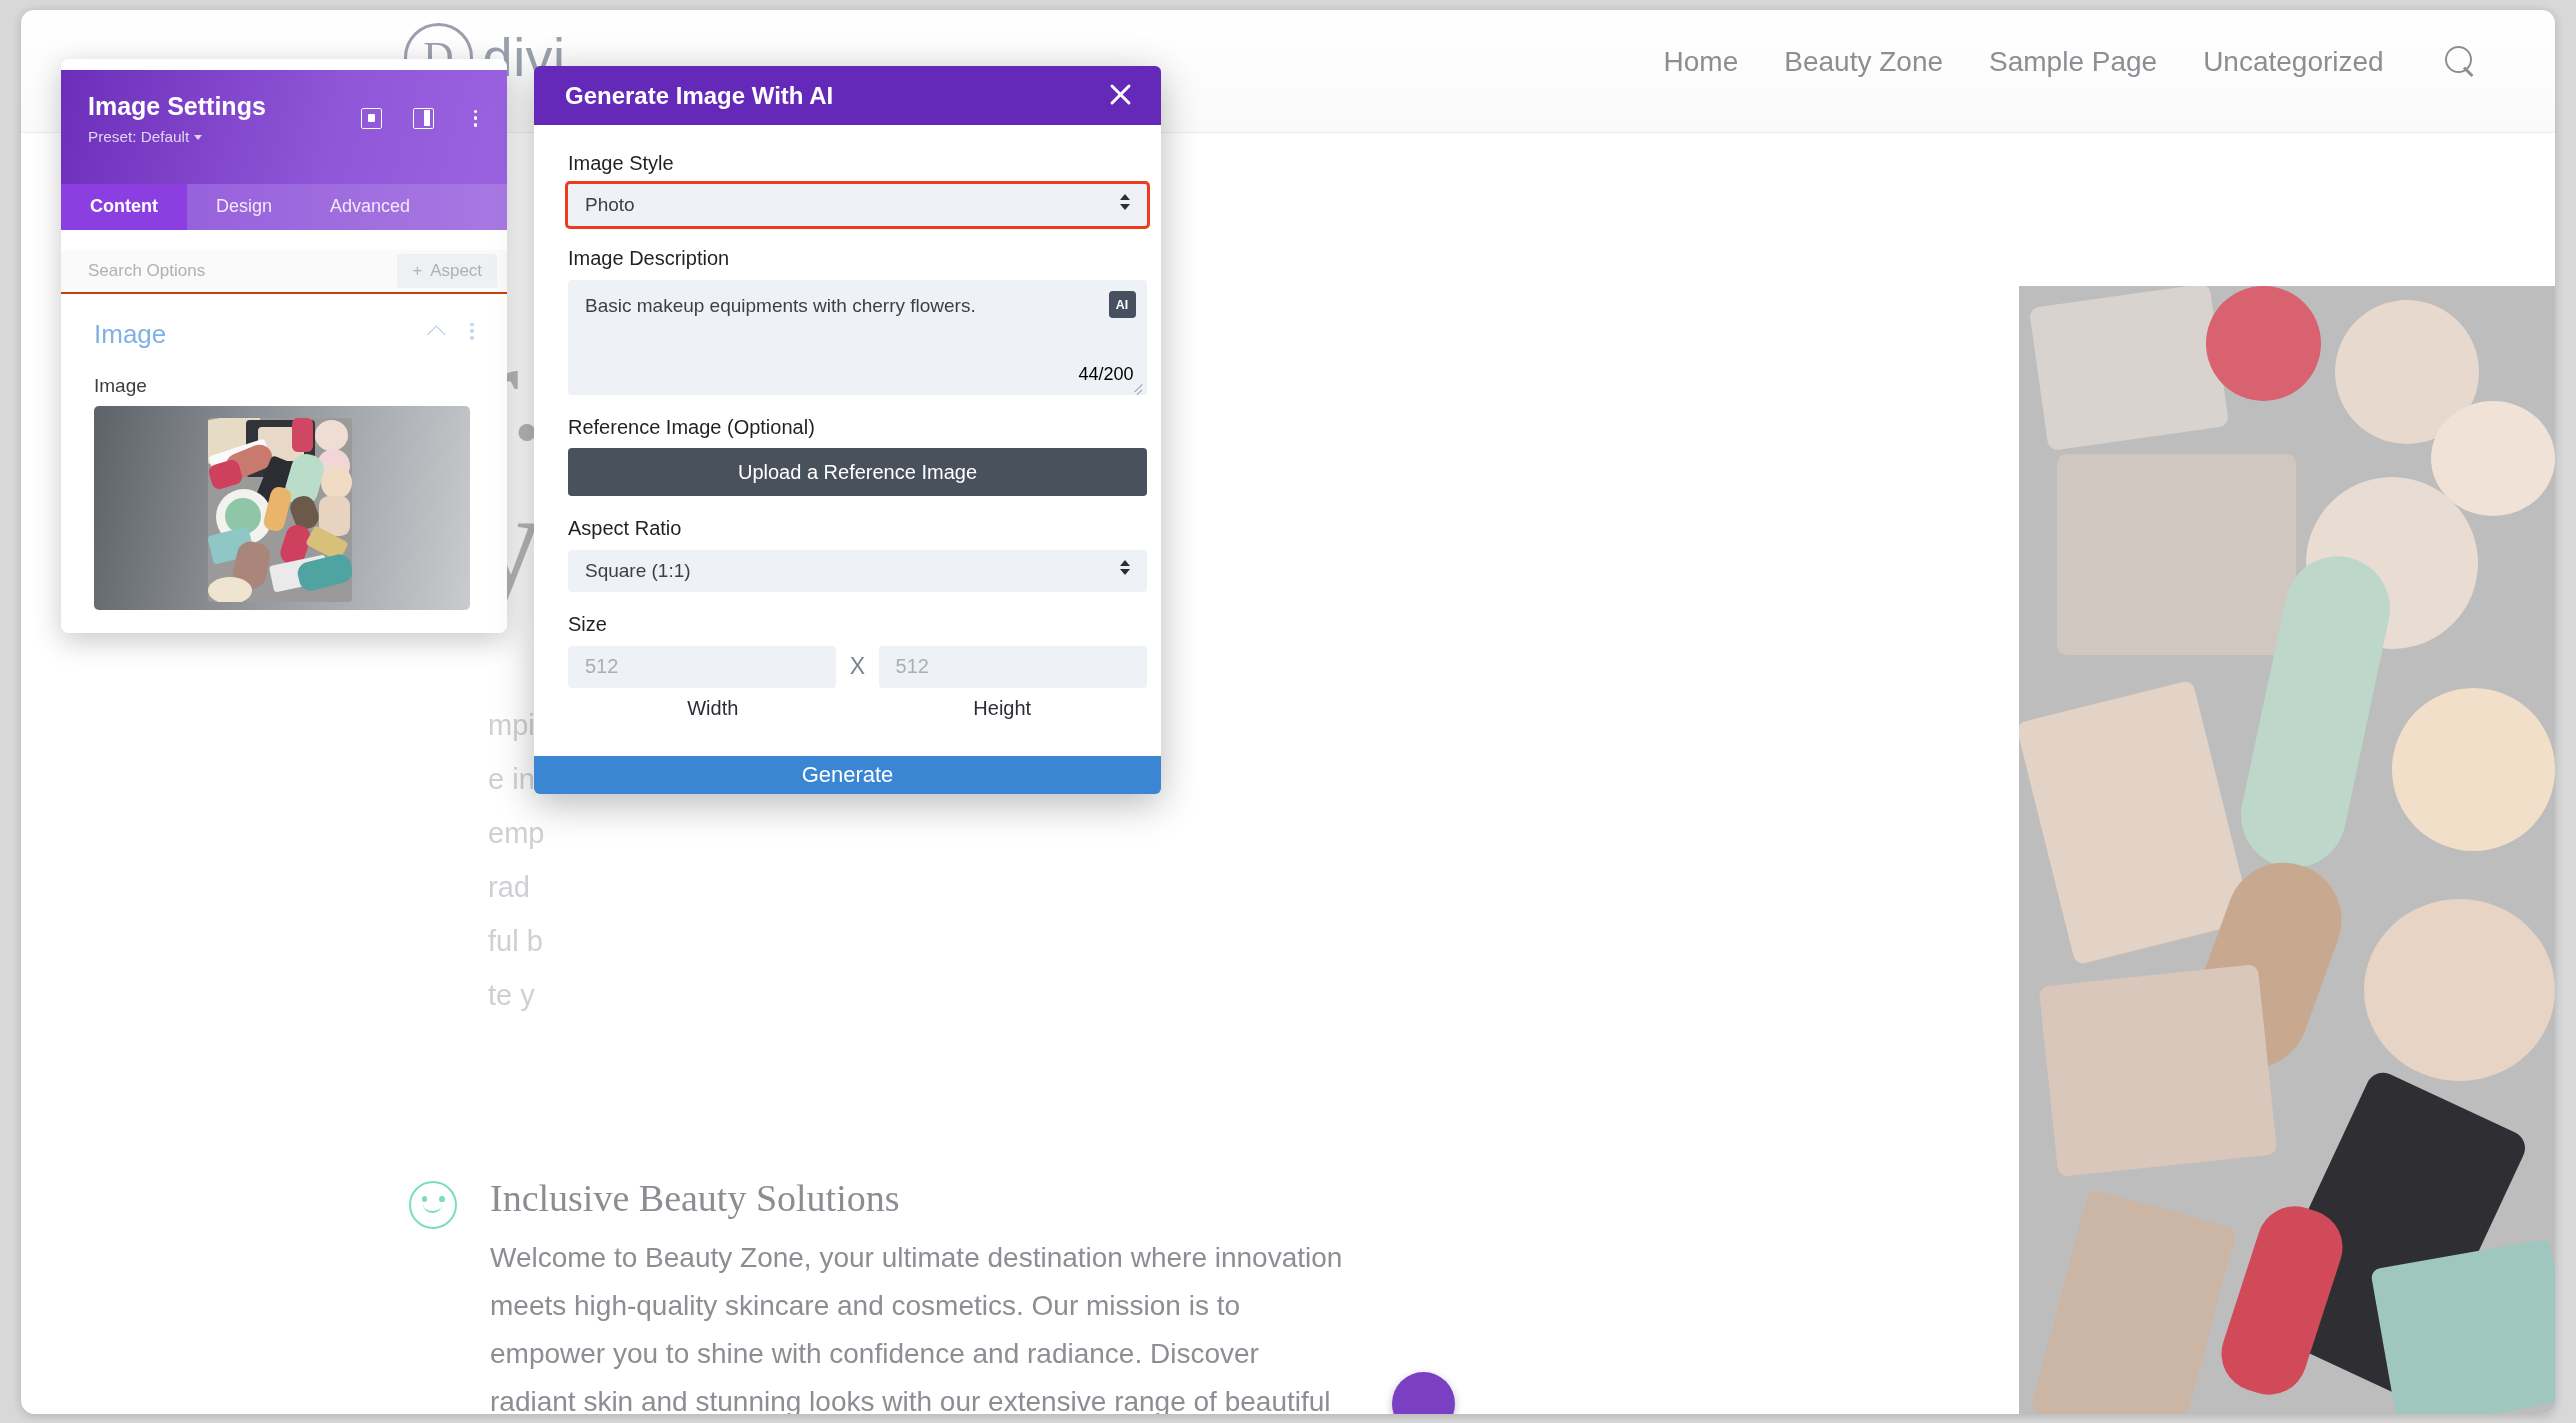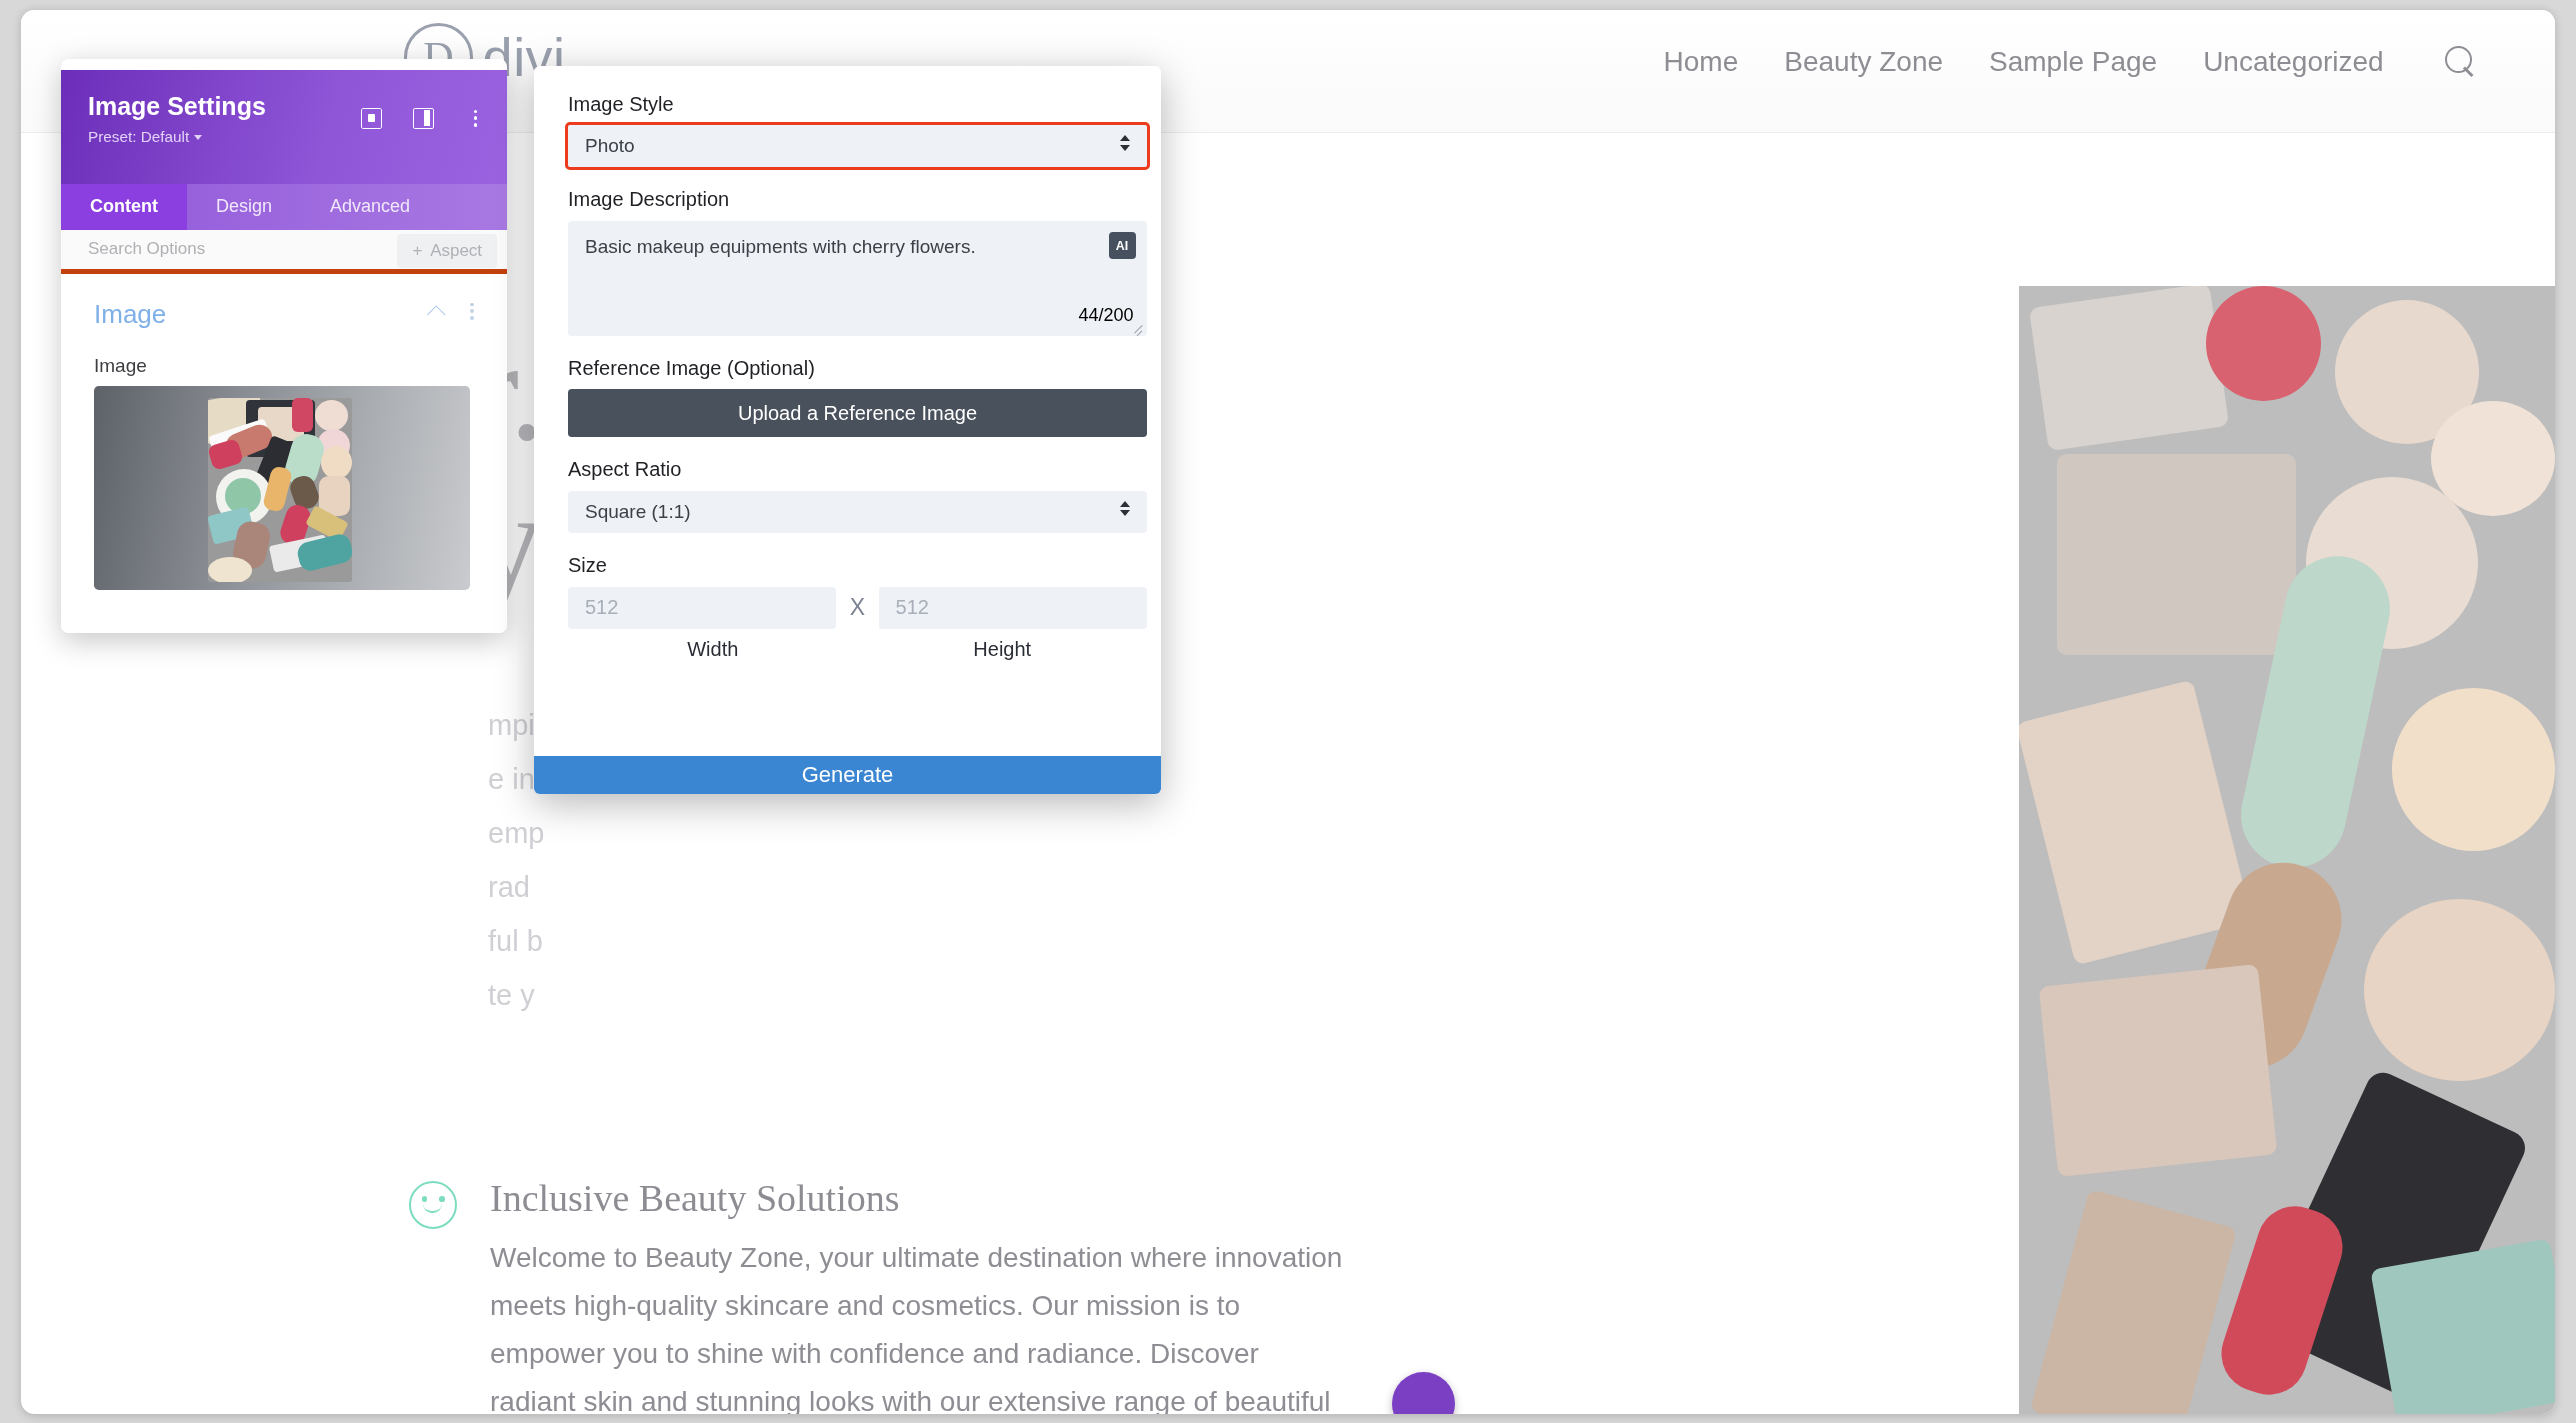--- a/index.html
+++ b/index.html
@@ -143,21 +143,21 @@
   .ic-dots{display:flex;flex-direction:column;gap:2.9px;align-items:center;justify-content:center;}
   .ic-dots i{width:3.8px;height:3.8px;background:#fff;border-radius:50%;display:block;}
 
   .sp-tabs { display:flex; height:46px;
     background:linear-gradient(90deg,#9158da 0%,#a878e2 100%); }
   .sp-tab { flex:0 0 auto; padding:0 29px; display:flex; align-items:center; justify-content:center;
     color:#f1e9fb; font-size:18px; cursor:pointer; }
   .sp-tab.active { background:#8b3fe0; color:#fff; font-weight:bold; }
 
   .sp-search { height:44px; display:flex; align-items:center; position:relative;
-    background:#fafafa; border-bottom:5px solid #c2410c; }
+    background:#fafafa; border-bottom:2px solid #c2410c;margin-top:20px; }
   .sp-search .ph { position:absolute; left:27px; color:#b0b0b5; font-size:17px; }
   .sp-filter { position:absolute; right:9.6px; top:4.8px; height:34px; padding:0 15.3px;
     background:#eef0f2; border-radius:3.8px; display:flex; align-items:center; gap:7.7px;
     color:#b0b0b5; font-size:17px; cursor:pointer; }
 
   .sp-body { padding:0 8px 0 0; background:#fff; }
   .grp-head { display:flex; align-items:center; padding:25px 29px 0 33px; position:relative; }
   .grp-title { color:#7fb0e8; font-size:26px; }
   .grp-tools { position:absolute; right:25px; top:29px; display:flex; gap:25px; align-items:center; }
   .chev-up { width:17px; height:17px; position:relative; cursor:pointer;}
@@ -377,20 +377,24 @@
         <div class="sp-actions">
           <div class="sp-act a-cancel">✖</div>
           <div class="sp-act a-undo">↺</div>
           <div class="sp-act a-redo">↻</div>
           <div class="sp-act a-save">✔</div>
         </div>
       </div>
     </div>
 
     <div id="ai-modal">
+      <div class="m-head">
+        <div class="m-title">Generate Image With AI</div>
+        <div class="m-close"></div>
+      </div>
 
       <div class="m-body">
 
         <div class="m-label">Image Style</div>
         <div class="m-select highlight">
           <span>Photo</span>
           <span class="spin">
               <i class="up"></i>
               <i class="dn"></i>
             </span>

